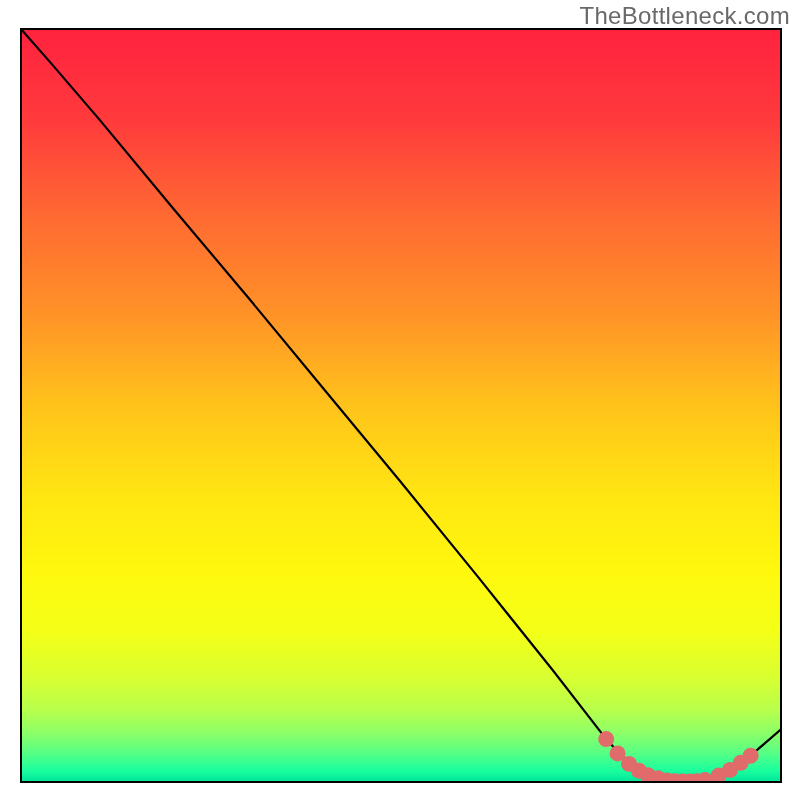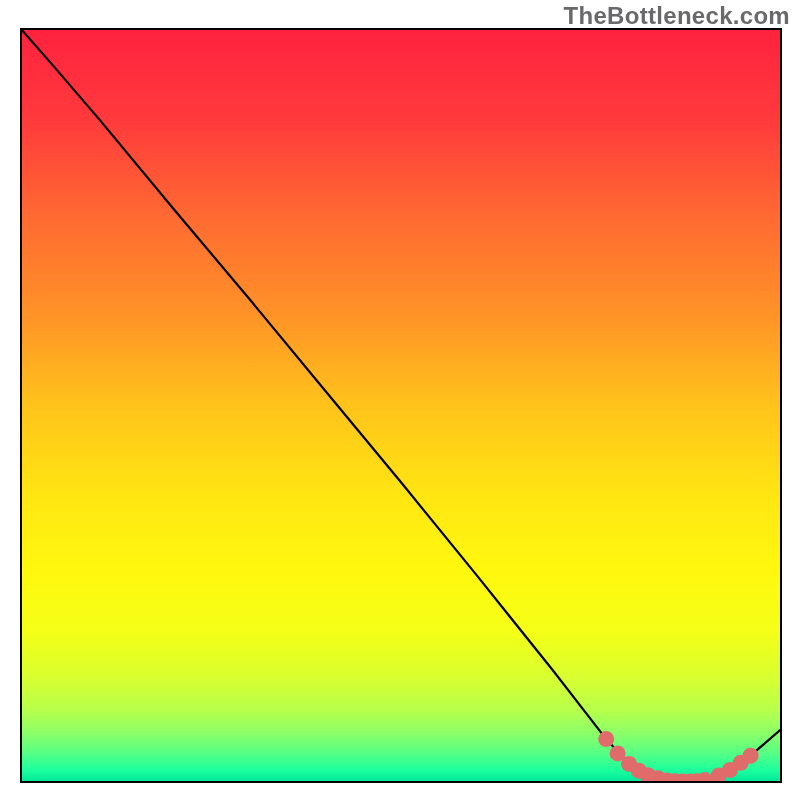--- a/index.html
+++ b/index.html
@@ -15,21 +15,21 @@
     position: relative;
     width: 800px;
     height: 800px;
   }
   .watermark {
     position: absolute;
     top: 2px;
     right: 10px;
     font-size: 24px;
     color: #69696b;
-    font-weight: 700;
+    font-weight: 400;
     letter-spacing: 0.3px;
   }
   svg {
     position: absolute;
     left: 0;
     top: 0;
   }
 </style>
 </head>
 <body>

